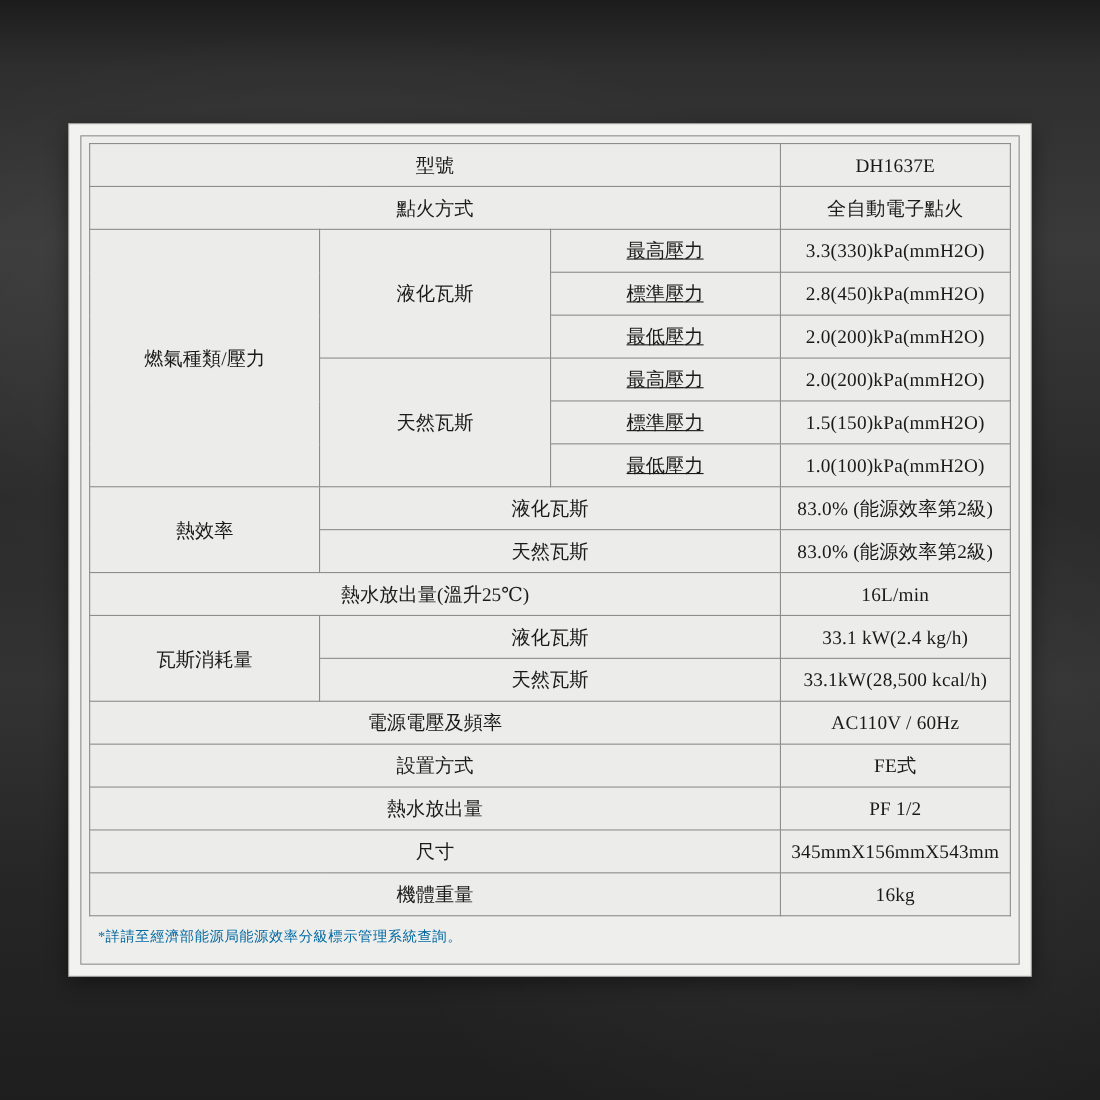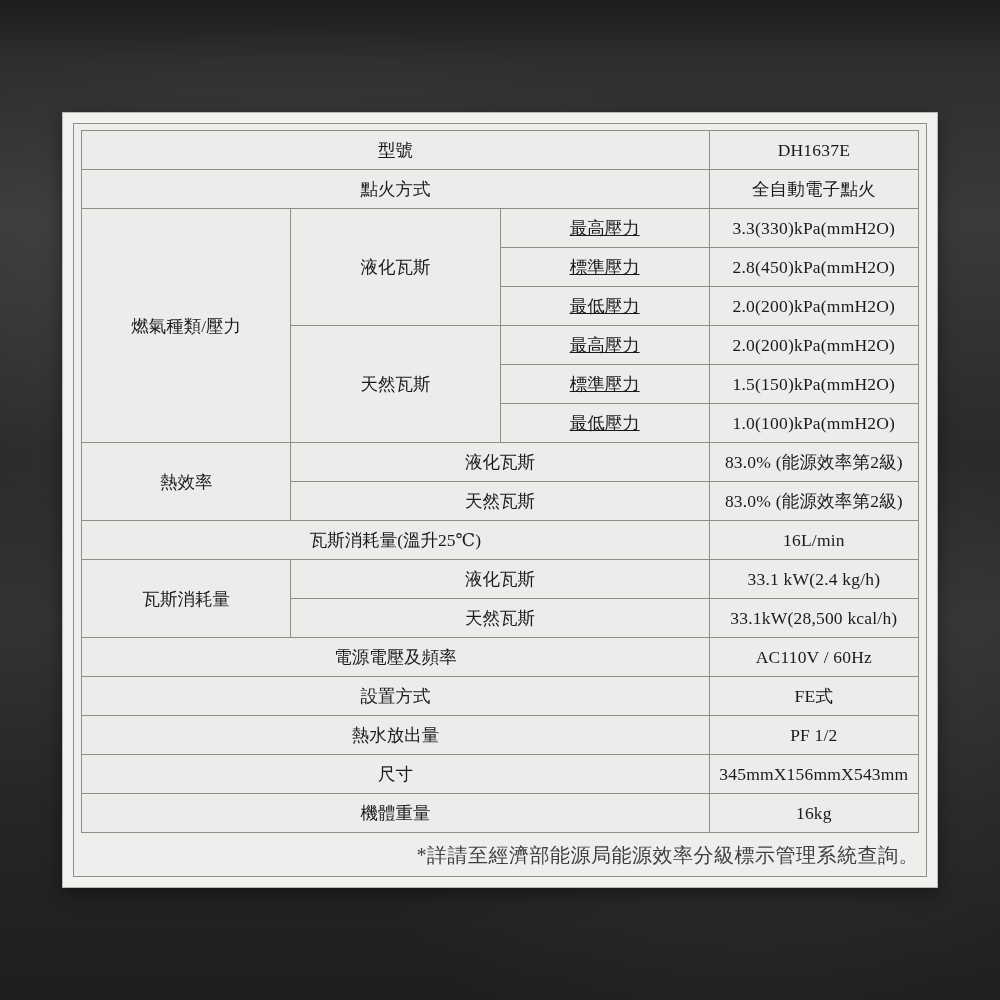--- a/index.html
+++ b/index.html
@@ -64,21 +64,20 @@
   }
   .card-inner {
     border: 1px solid #8e8e8a;
     background: #eeeeec;
     width: 100%;
     height: 100%;
     box-sizing: border-box;
     padding: 6px 7px;
     display: flex;
     flex-direction: column;
-    align-items: flex-end;
   }
 
   table.spec {
     width: 100%;
     border-collapse: collapse;
     table-layout: fixed;
     background: #eeeeec;
   }
   table.spec td {
     border: 1px solid #8d8d89;
@@ -96,22 +95,22 @@
   .row-h-39 { height: 39px; }
 
   td.value {
     font-family: "Liberation Serif", "DejaVu Serif", serif;
     letter-spacing: 0.2px;
     margin-top: 16px;
   }
 
   .footnote {
     margin-top: 9px;
-    font-size: 20px;
-    color: #404040;
+    font-size: 13px;
+    color: #0369a1;
     padding-left: 8px;
     letter-spacing: 0.5px;
   }
 </style>
 </head>
 <body>
 
 <div class="page">
   <div class="bg-sheen"></div>
 
@@ -172,21 +171,21 @@
             <td class="lbl-main" rowspan="2">熱效率</td>
             <td colspan="2">液化瓦斯</td>
             <td class="value">83.0% (能源效率第2級)</td>
           </tr>
           <tr class="row-h-39">
             <td colspan="2">天然瓦斯</td>
             <td class="value">83.0% (能源效率第2級)</td>
           </tr>
 
           <tr class="row-h-39">
-            <td colspan="3">瓦斯消耗量(溫升25℃)</td>
+            <td colspan="3">熱水放出量(溫升25℃)</td>
             <td class="value">16L/min</td>
           </tr>
 
           <tr class="row-h-39">
             <td class="lbl-main" rowspan="2">瓦斯消耗量</td>
             <td colspan="2">液化瓦斯</td>
             <td class="value">33.1 kW(2.4 kg/h)</td>
           </tr>
           <tr class="row-h-39">
             <td colspan="2">天然瓦斯</td>

